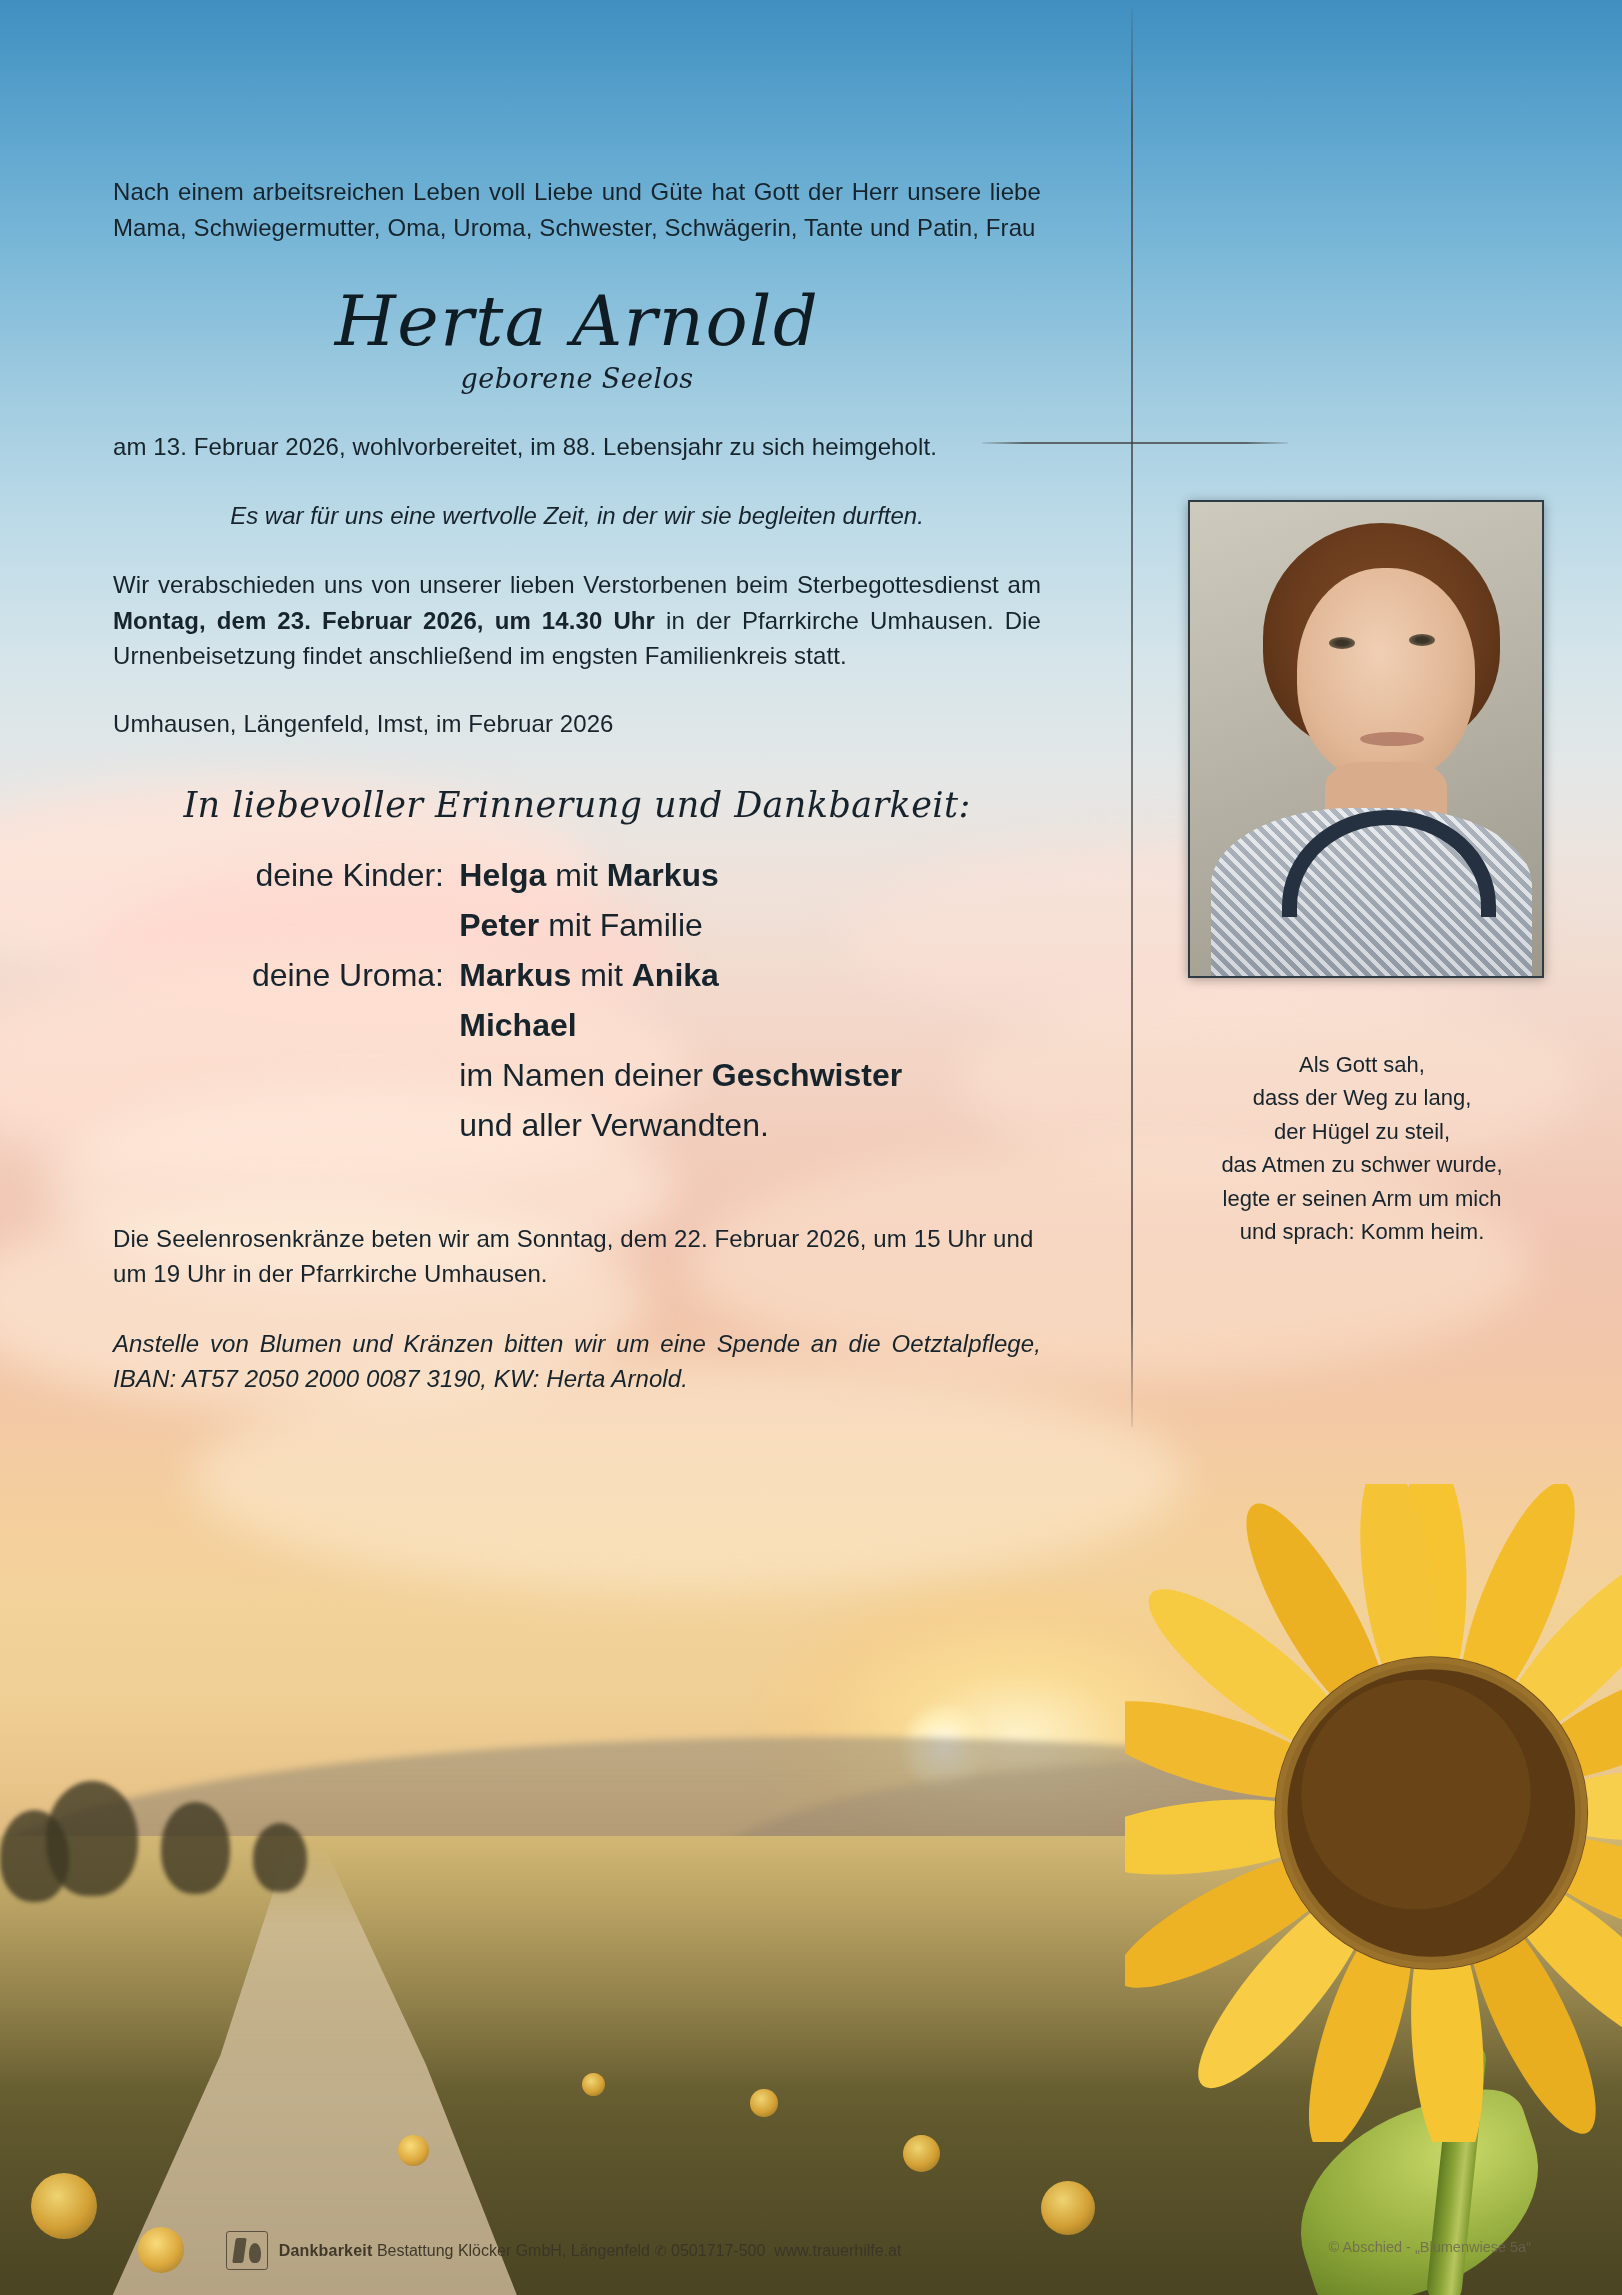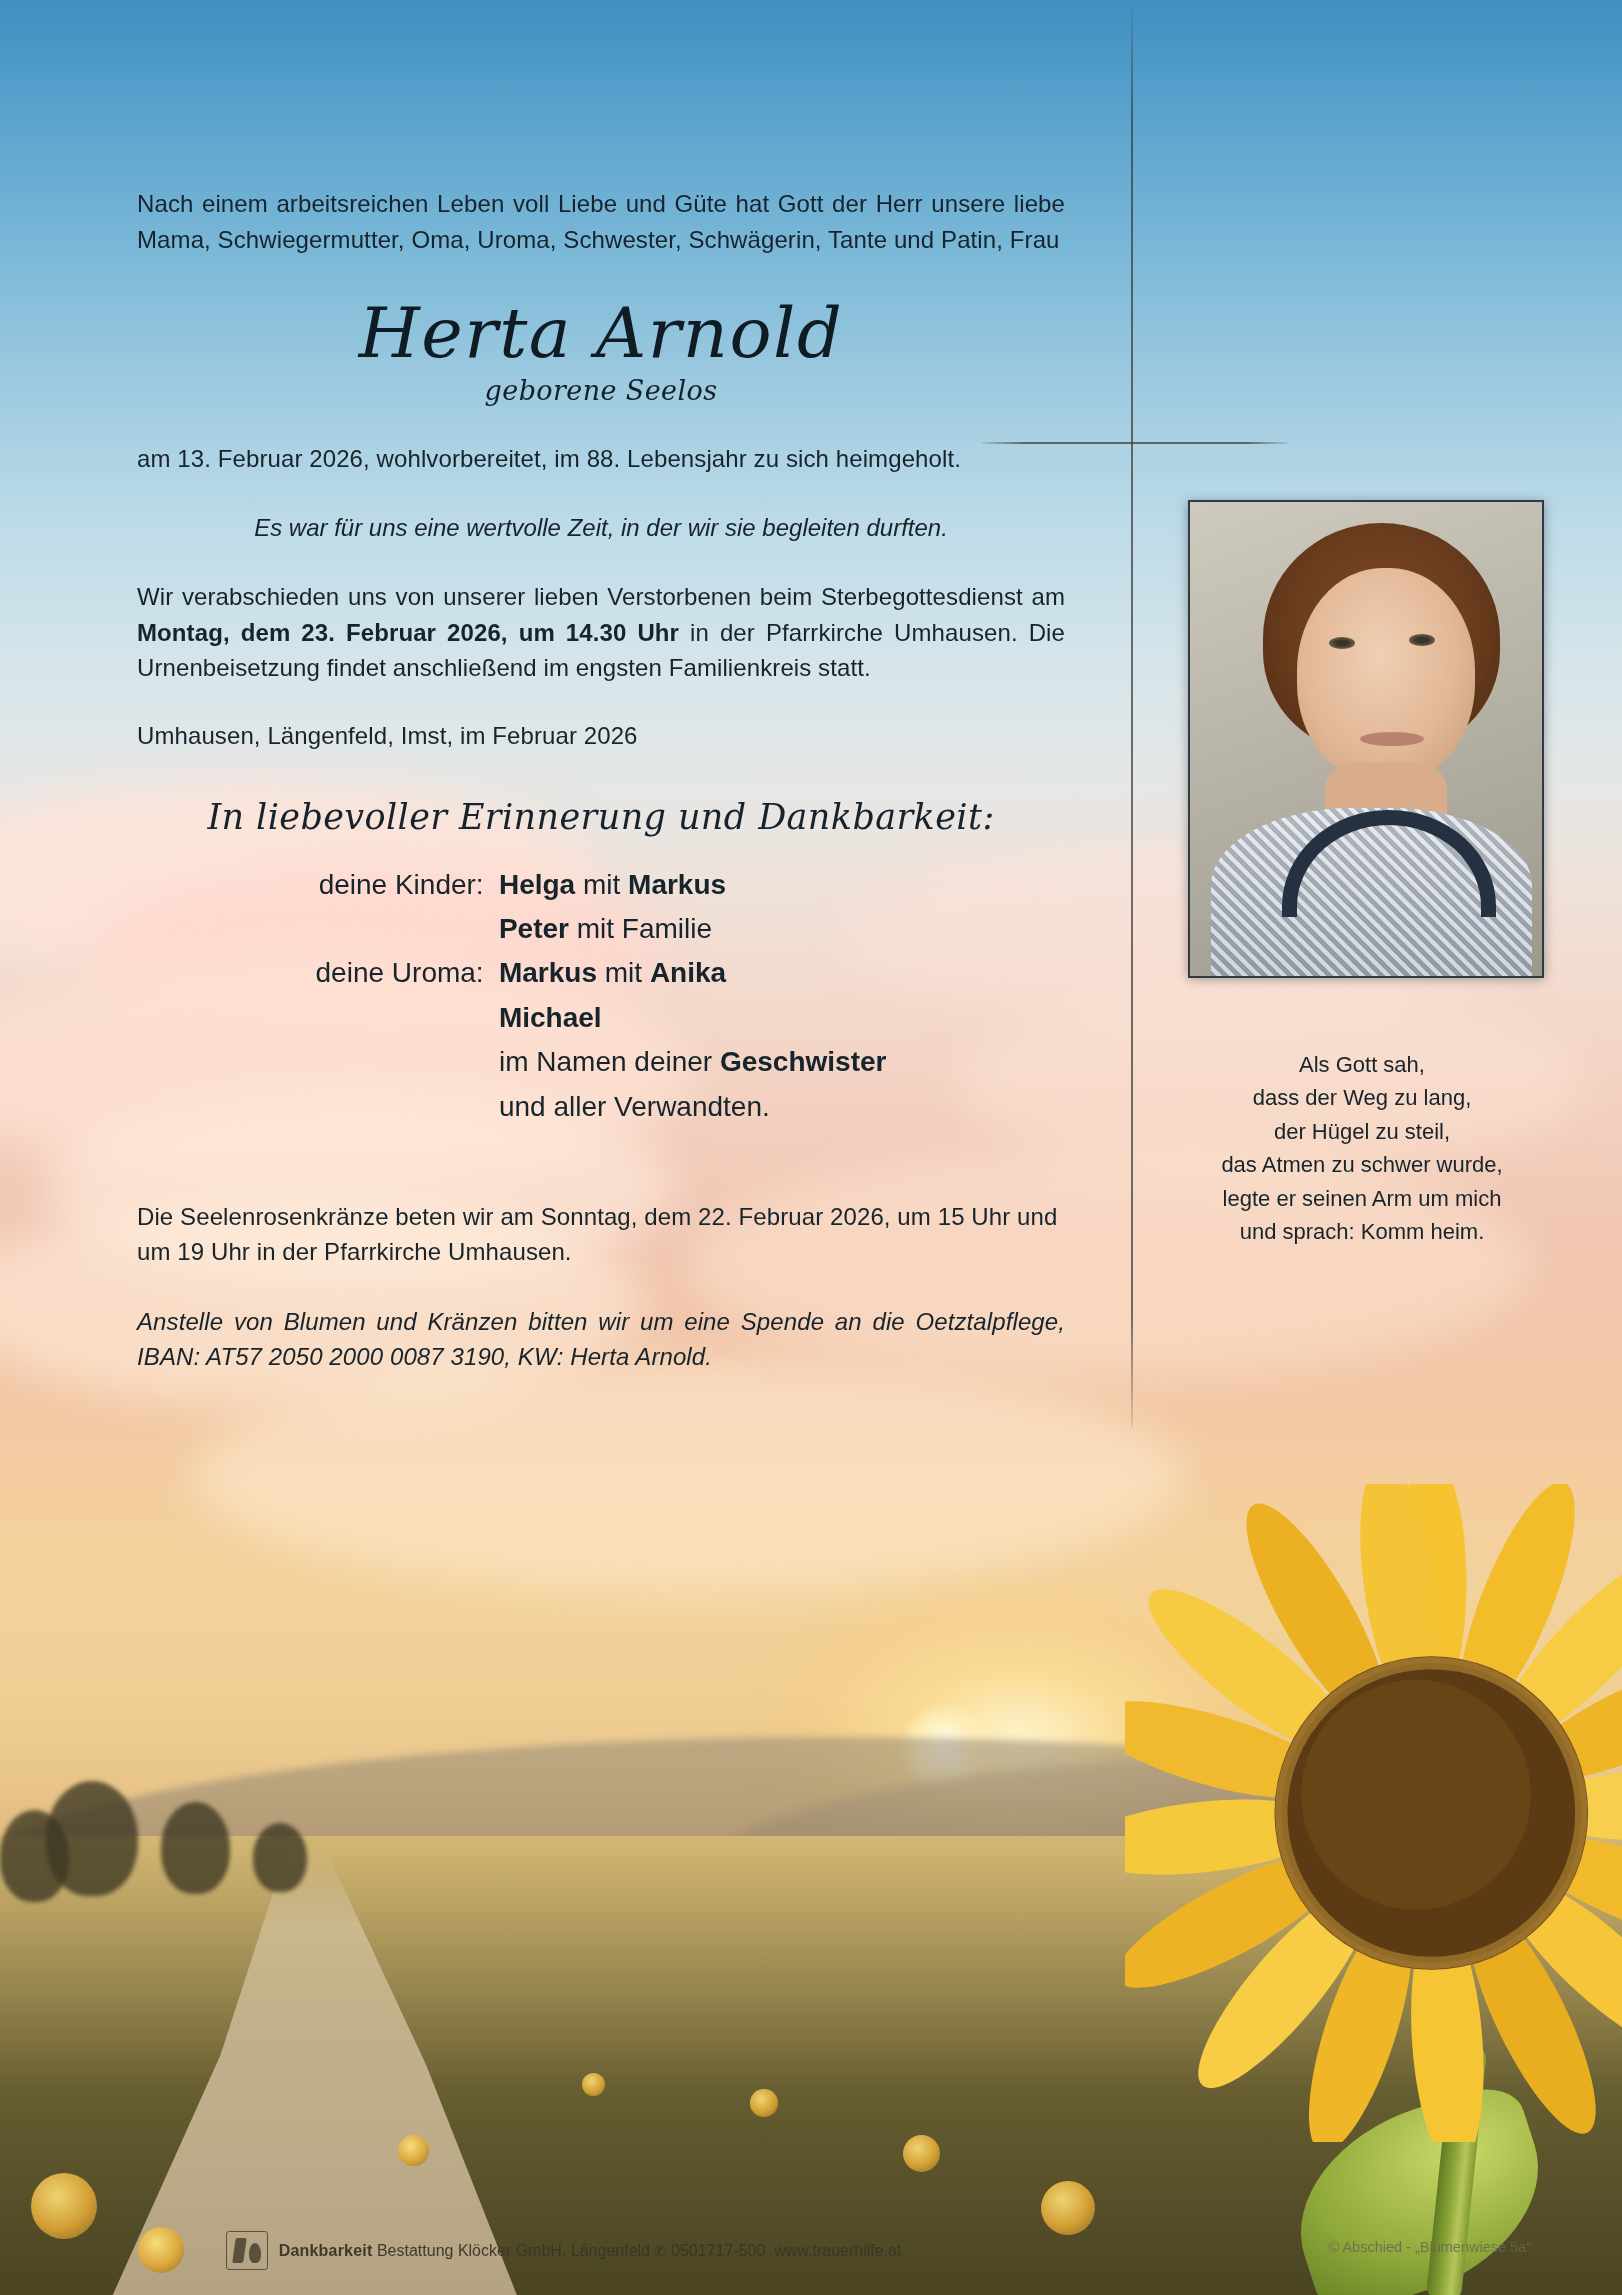--- a/index.html
+++ b/index.html
@@ -195,23 +195,22 @@
     top: 442px;
     width: 306px;
     height: 2.3px;
     background: linear-gradient(90deg, rgba(60,60,60,0.10), rgba(60,60,60,0.72) 14%, rgba(60,60,60,0.72) 86%, rgba(60,60,60,0.10));
   }
 
   
   .textcol {
     position: absolute;
     left: 113px;
-    top: 186px;
+    top: 174px;
     width: 928px;
-    margin-left: 24px;
   }
   .para {
     font-size: 24px;
     line-height: 1.48;
     color: #17242c;
     text-align: justify;
     letter-spacing: 0.1px;
   }
   .para.nj { text-align: left; }
   .para b { font-weight: 700; }
@@ -249,21 +248,21 @@
     font-size: 35px;
     text-align: center;
     color: #16222c;
     margin-top: 43px;
     letter-spacing: 0.4px;
   }
 
   table.family {
     margin: 26px auto 0 auto;
     border-collapse: collapse;
-    font-size: 28px;
+    font-size: 32px;
     color: #17242c;
   }
   table.family td {
     padding: 2.3px 0;
     vertical-align: top;
     line-height: 1.42;
   }
   table.family td.lab {
     text-align: right;
     padding-right: 15.3px;

